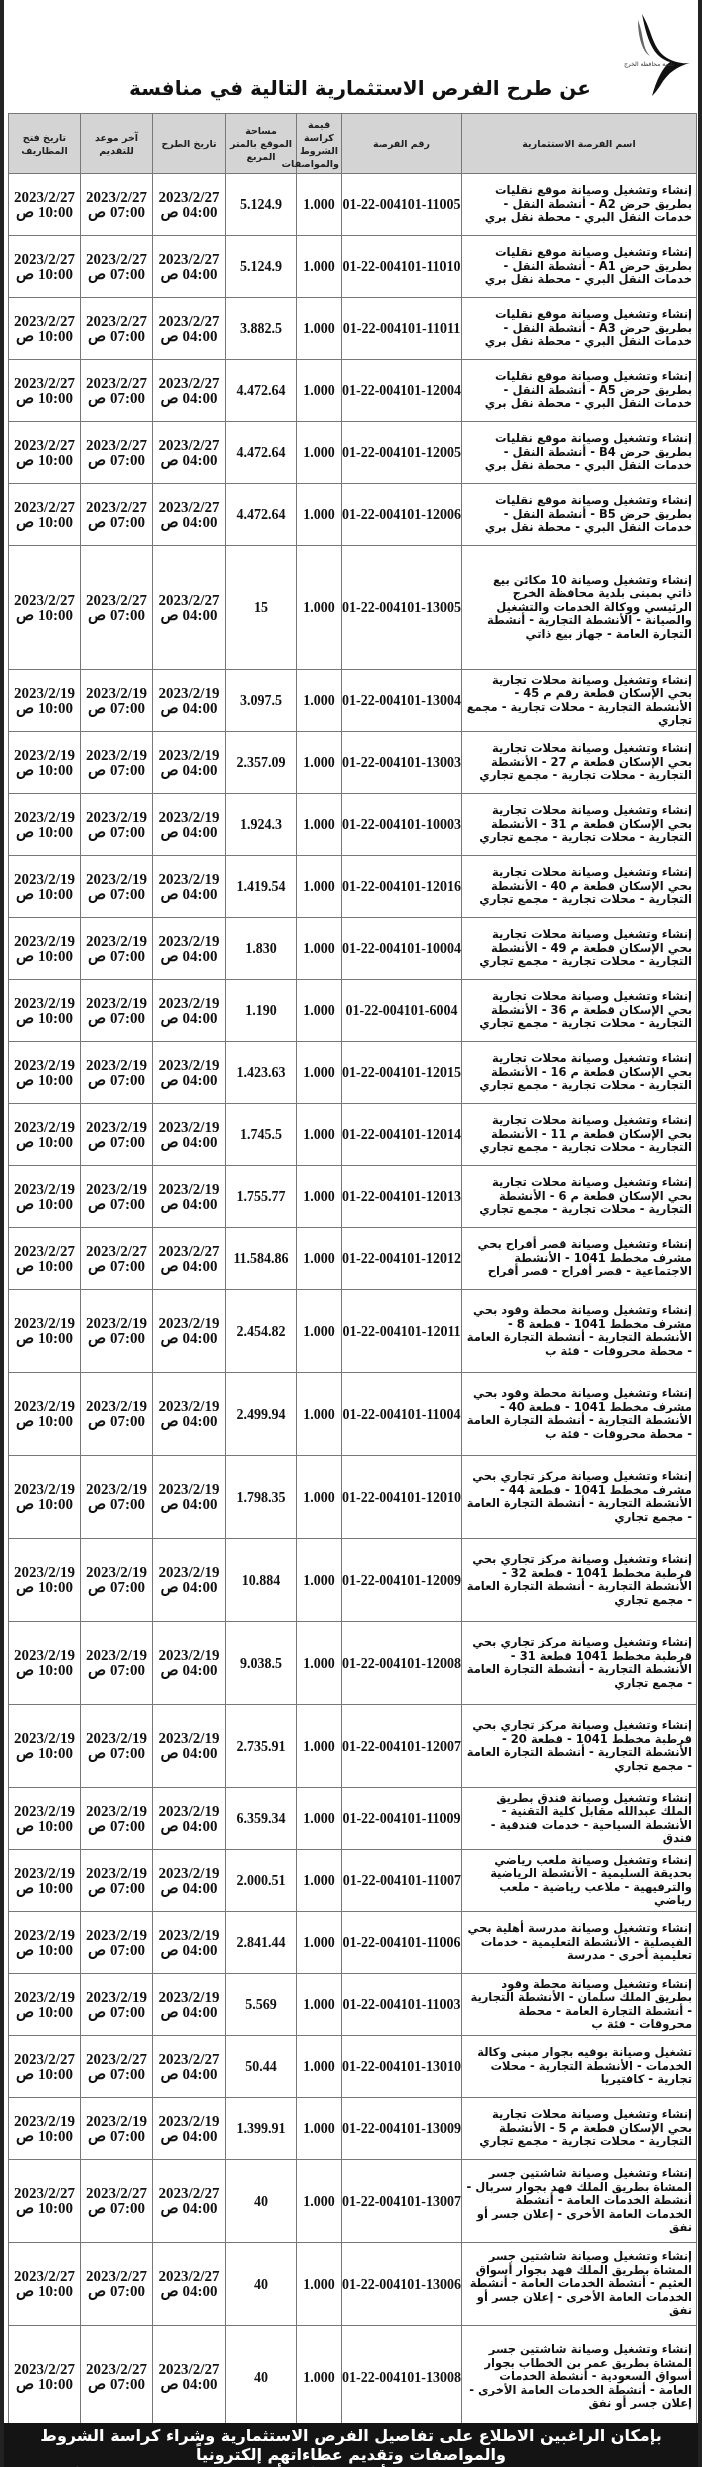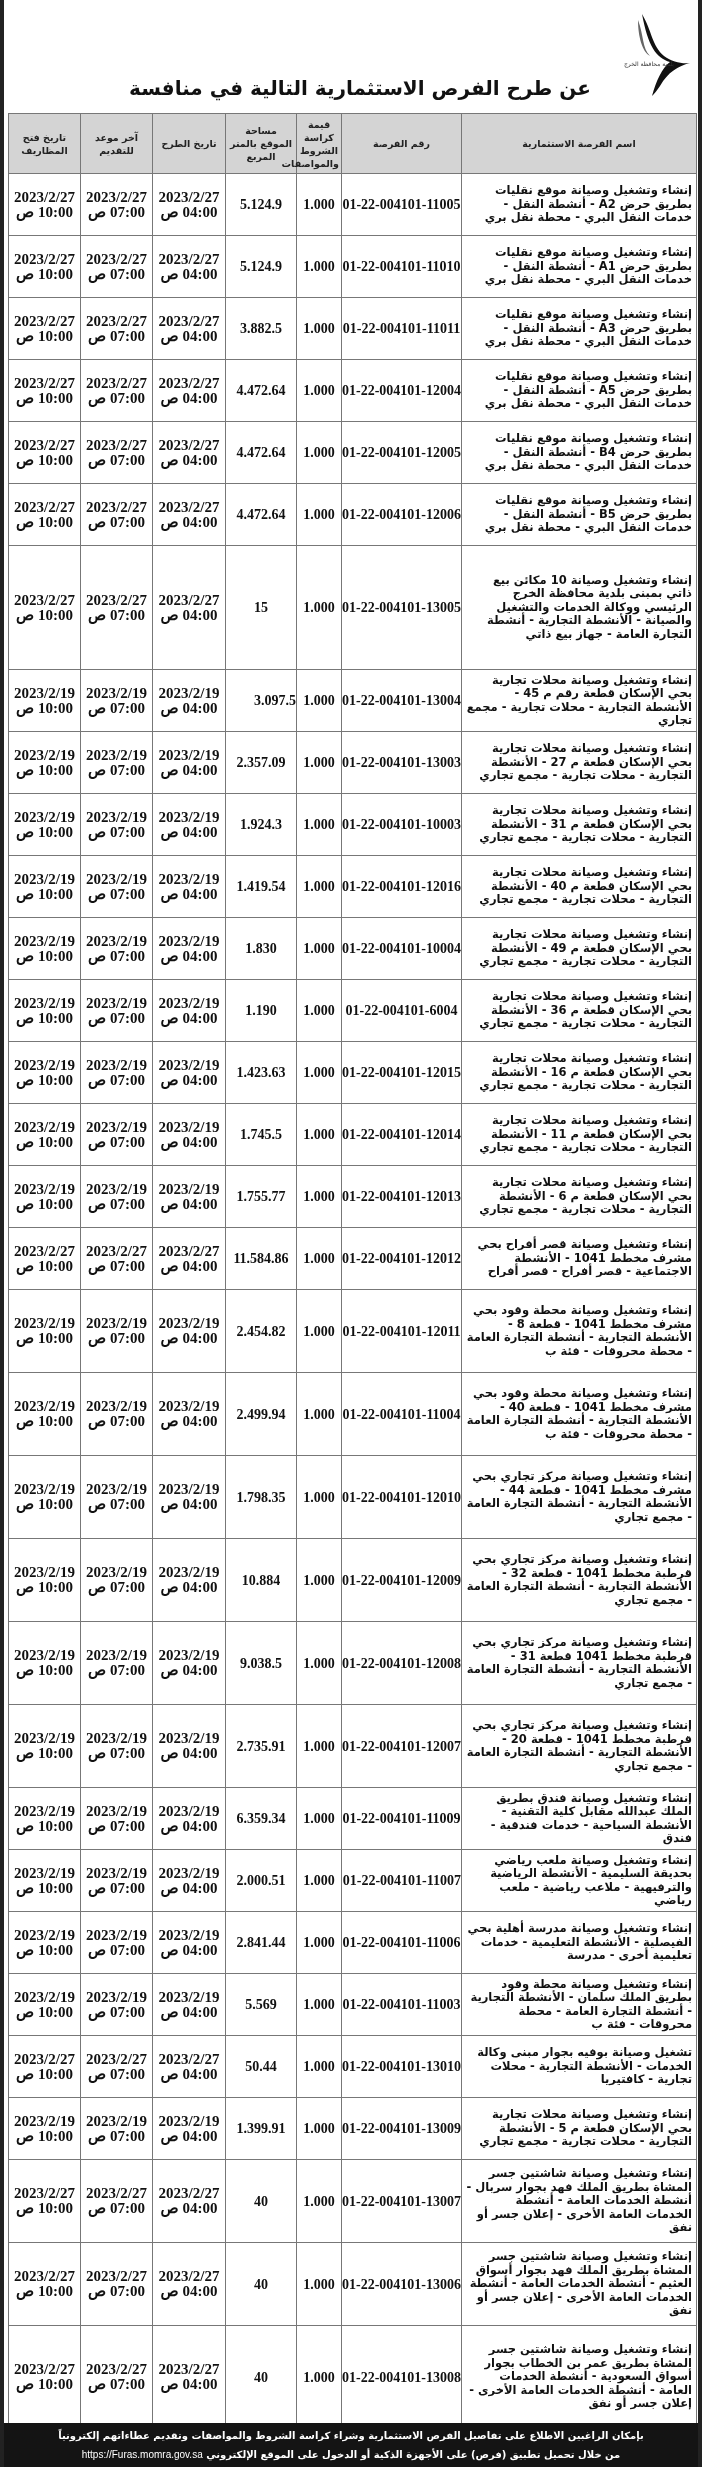--- a/index.html
+++ b/index.html
@@ -18,21 +18,21 @@
   .logo-right .lbl { position: absolute; left: 12px; top: 54px; font-size: 6px; direction: rtl; color: #333; white-space: nowrap; }
   .table-wrap { position: absolute; left: 4px; right: 4px; top: 113px; }
   table { width: 100%; border-collapse: collapse; table-layout: fixed; direction: rtl; }
   th, td { border: 1px solid #777; text-align: center; vertical-align: middle; }
   th { background: #d4d4d4; font-size: 9.5px; font-weight: bold; color: #222; height: 60px; line-height: 13px; padding: 2px; }
   td { font-family: "Liberation Serif", "DejaVu Serif", serif; font-size: 14px; line-height: 15px; color: #111; }
   td.name { font-family: "DejaVu Sans", sans-serif; font-size: 11.5px; font-weight: bold; text-align: right; line-height: 13.5px; padding: 1px 4px; }
   td.date { font-weight: bold; font-size: 15px; }
   td.date span { display: block; }
   td.num { font-weight: bold; font-size: 14px; }
-  .footer { position: absolute; left: 0; right: 0; bottom: 0; height: 44px; background: #141414; color: #fff; direction: rtl; text-align: center; font-size: 10px; font-weight: bold; line-height: 19px; padding-top: 3px; }
+  .footer { position: absolute; left: 0; right: 0; bottom: 0; height: 44px; background: #141414; color: #fff; direction: rtl; text-align: center; font-size: 16px; font-weight: bold; line-height: 19px; padding-top: 3px; }
   .footer .url { direction: ltr; unicode-bidi: embed; font-family: "Liberation Sans", sans-serif; font-weight: normal; }
 </style>
 </head>
 <body>
 
 <div class="page">
   <div class="header">
 
     <div class="subtitle">عن طرح الفرص الاستثمارية التالية في منافسة عامة حسب الجدول التالي :</div>
 
@@ -191,21 +191,21 @@
             </td>
             <td class="date">
               <span>2023/2/27</span>
               <span style="direction: rtl;">10:00 ص</span>
             </td>
           </tr>
           <tr style="height: 62px;">
             <td class="name">إنشاء وتشغيل وصيانة محلات تجارية بحي الإسكان قطعة رقم م 45 - الأنشطة التجارية - محلات تجارية - مجمع تجاري</td>
             <td class="num" style="direction: ltr;">01-22-004101-13004</td>
             <td class="num" style="direction: ltr;">1.000</td>
-            <td class="num" style="direction: ltr; text-align: right;">3.097.5</td>
+            <td class="num" style="direction: ltr;">3.097.5</td>
             <td class="date">
               <span>2023/2/19</span>
               <span style="direction: rtl;">04:00 ص</span>
             </td>
             <td class="date">
               <span>2023/2/19</span>
               <span style="direction: rtl;">07:00 ص</span>
             </td>
             <td class="date">
               <span>2023/2/19</span>

